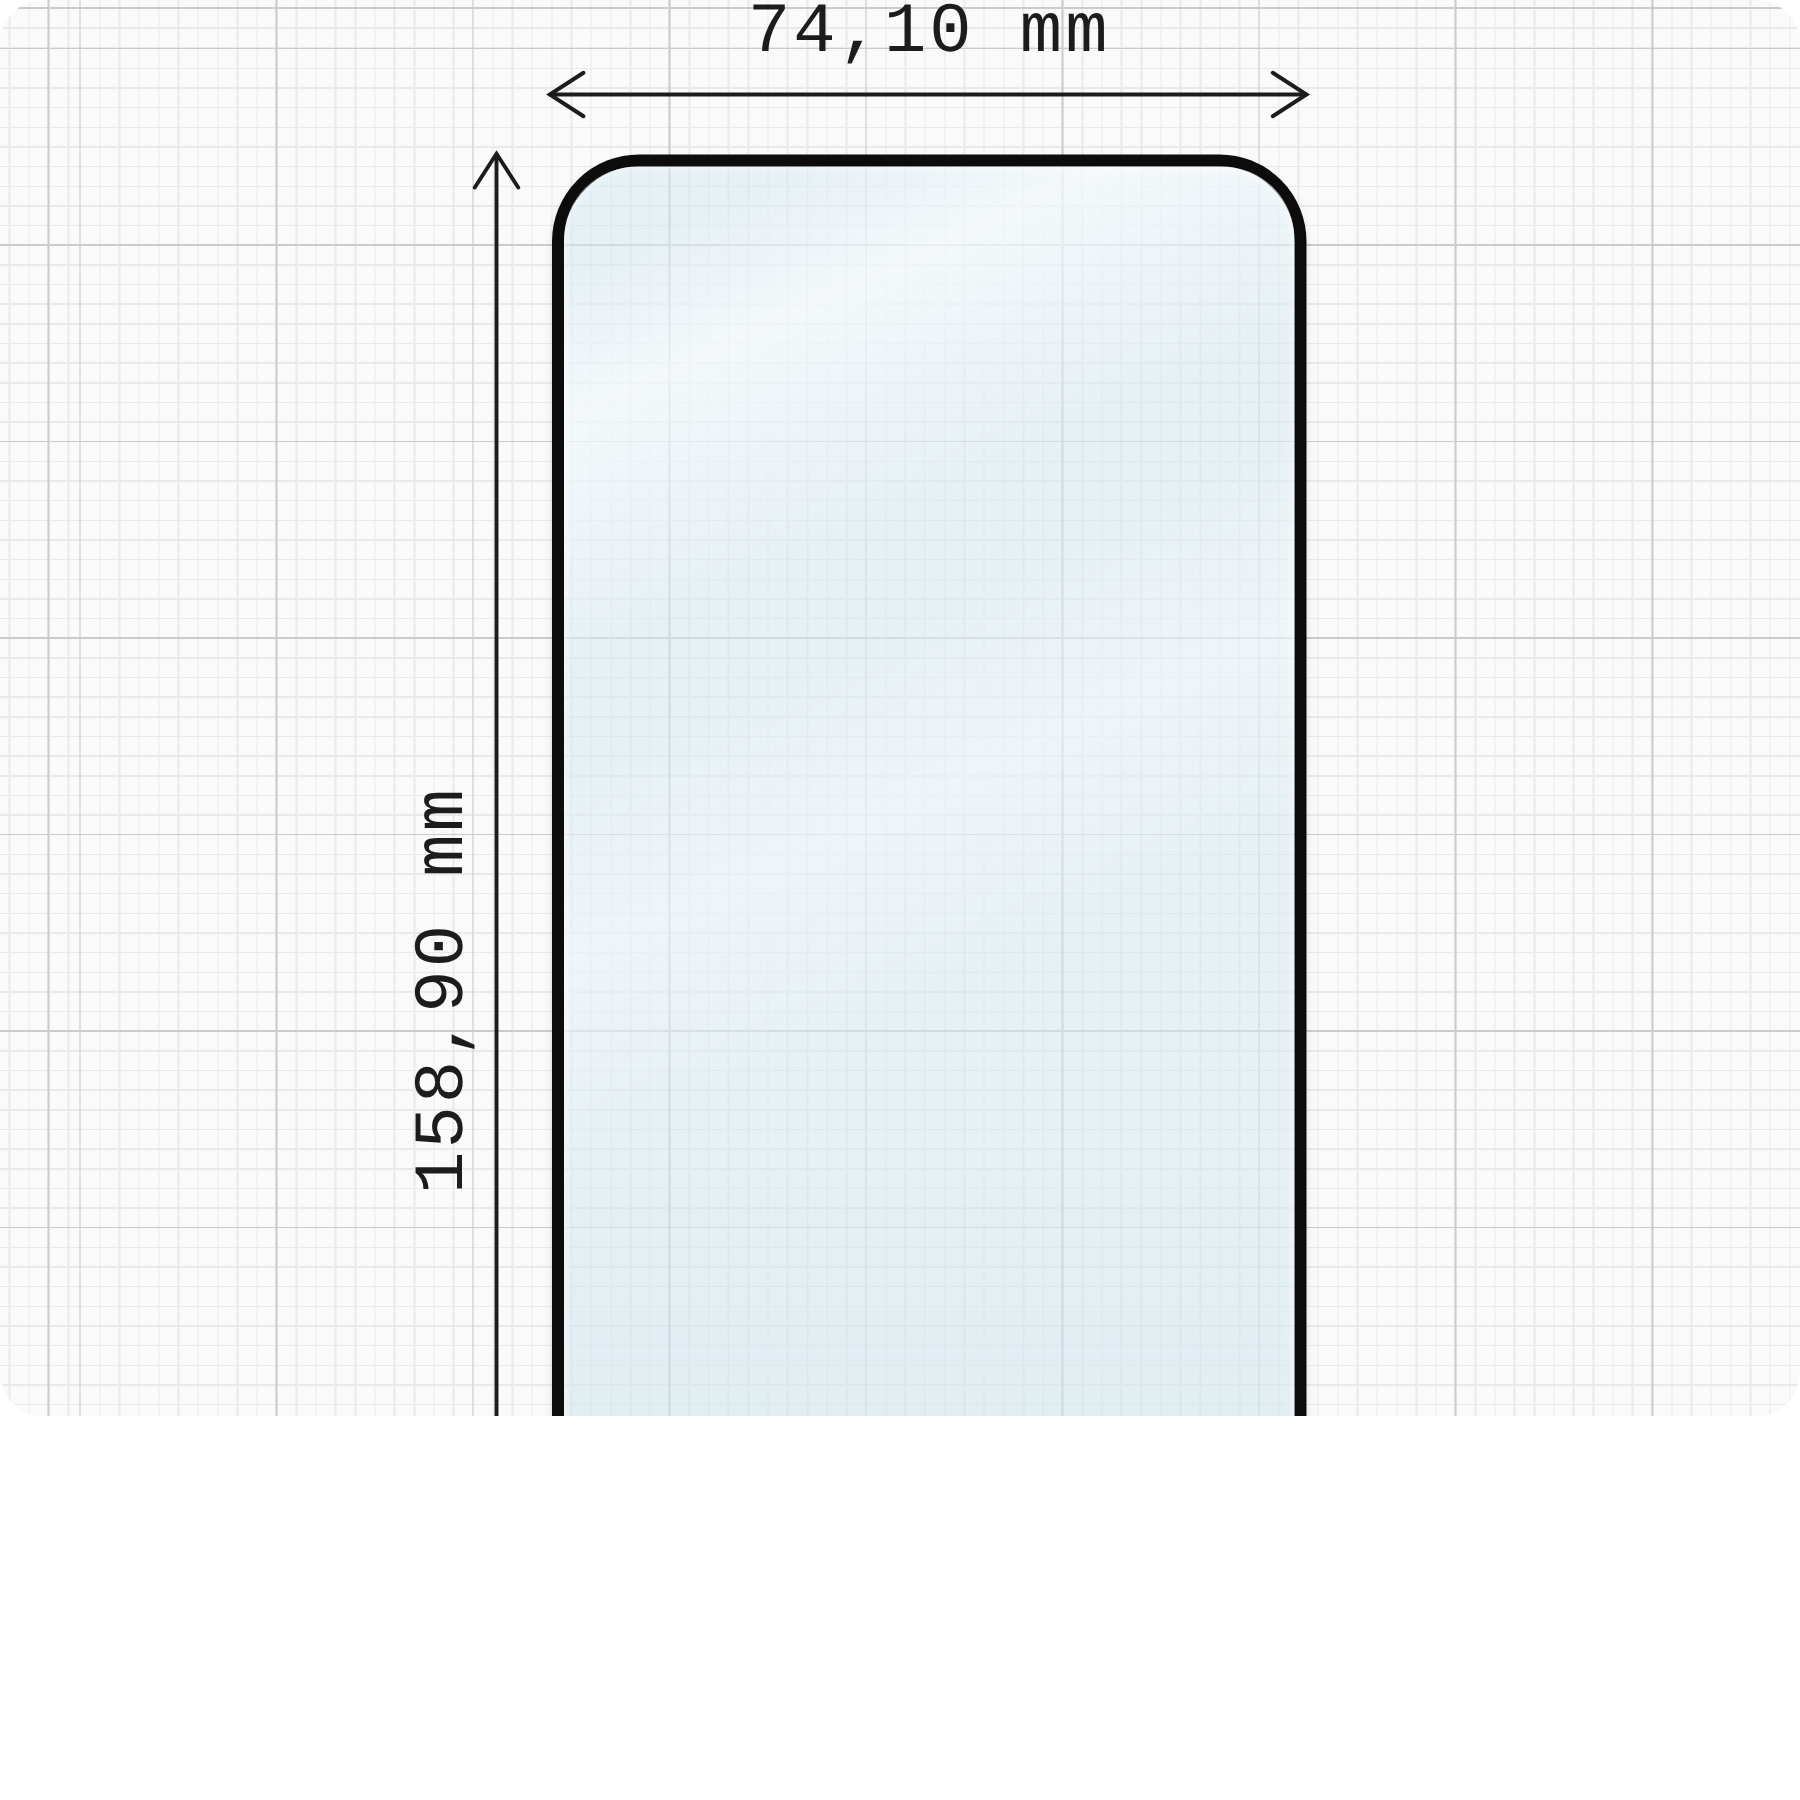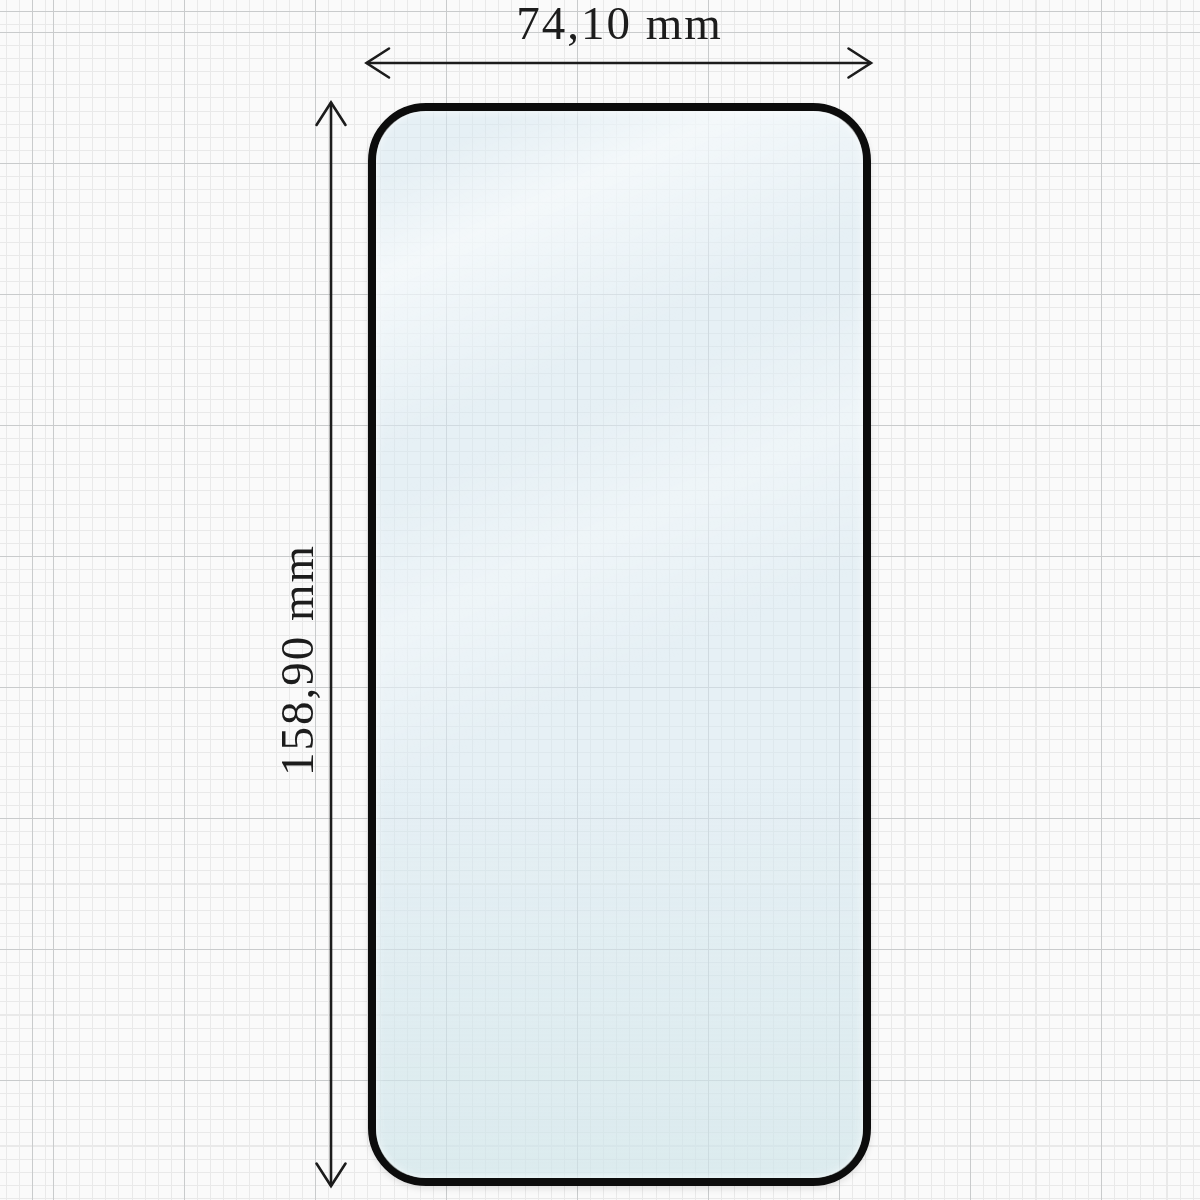--- a/index.html
+++ b/index.html
@@ -3,30 +3,31 @@
 <meta charset="utf-8">
 <style>
   html, body {
     margin: 0;
     padding: 0;
     background: #ffffff;
   }
   .canvas {
     position: relative;
     width: 1200px;
-    height: 1200px;
+    height: 944px;
     overflow: hidden;
-    font-family: Liberation Serif, serif;
+    font-family: Liberation Mono, monospace;
     background-color: var(--background, #fafafa);
     background-image:
       repeating-linear-gradient(to right,  var(--grid-major, #c9cbcc) 0 1px, transparent 1px 131px),
       repeating-linear-gradient(to bottom, var(--grid-major, #c9cbcc) 0 1px, transparent 1px 131px),
       repeating-linear-gradient(to right,  var(--grid-minor, #e9e9e9) 0 1px, transparent 1px 13.1px),
       repeating-linear-gradient(to bottom, var(--grid-minor, #e9e9e9) 0 1px, transparent 1px 13.1px);
     background-position: 53px 32px;
+    border-radius: 29px;
   }
 
   
   .glass {
     position: absolute;
     left: 368px;
     top: 103px;
     width: 503px;
     height: 1083px;
     box-sizing: border-box;

